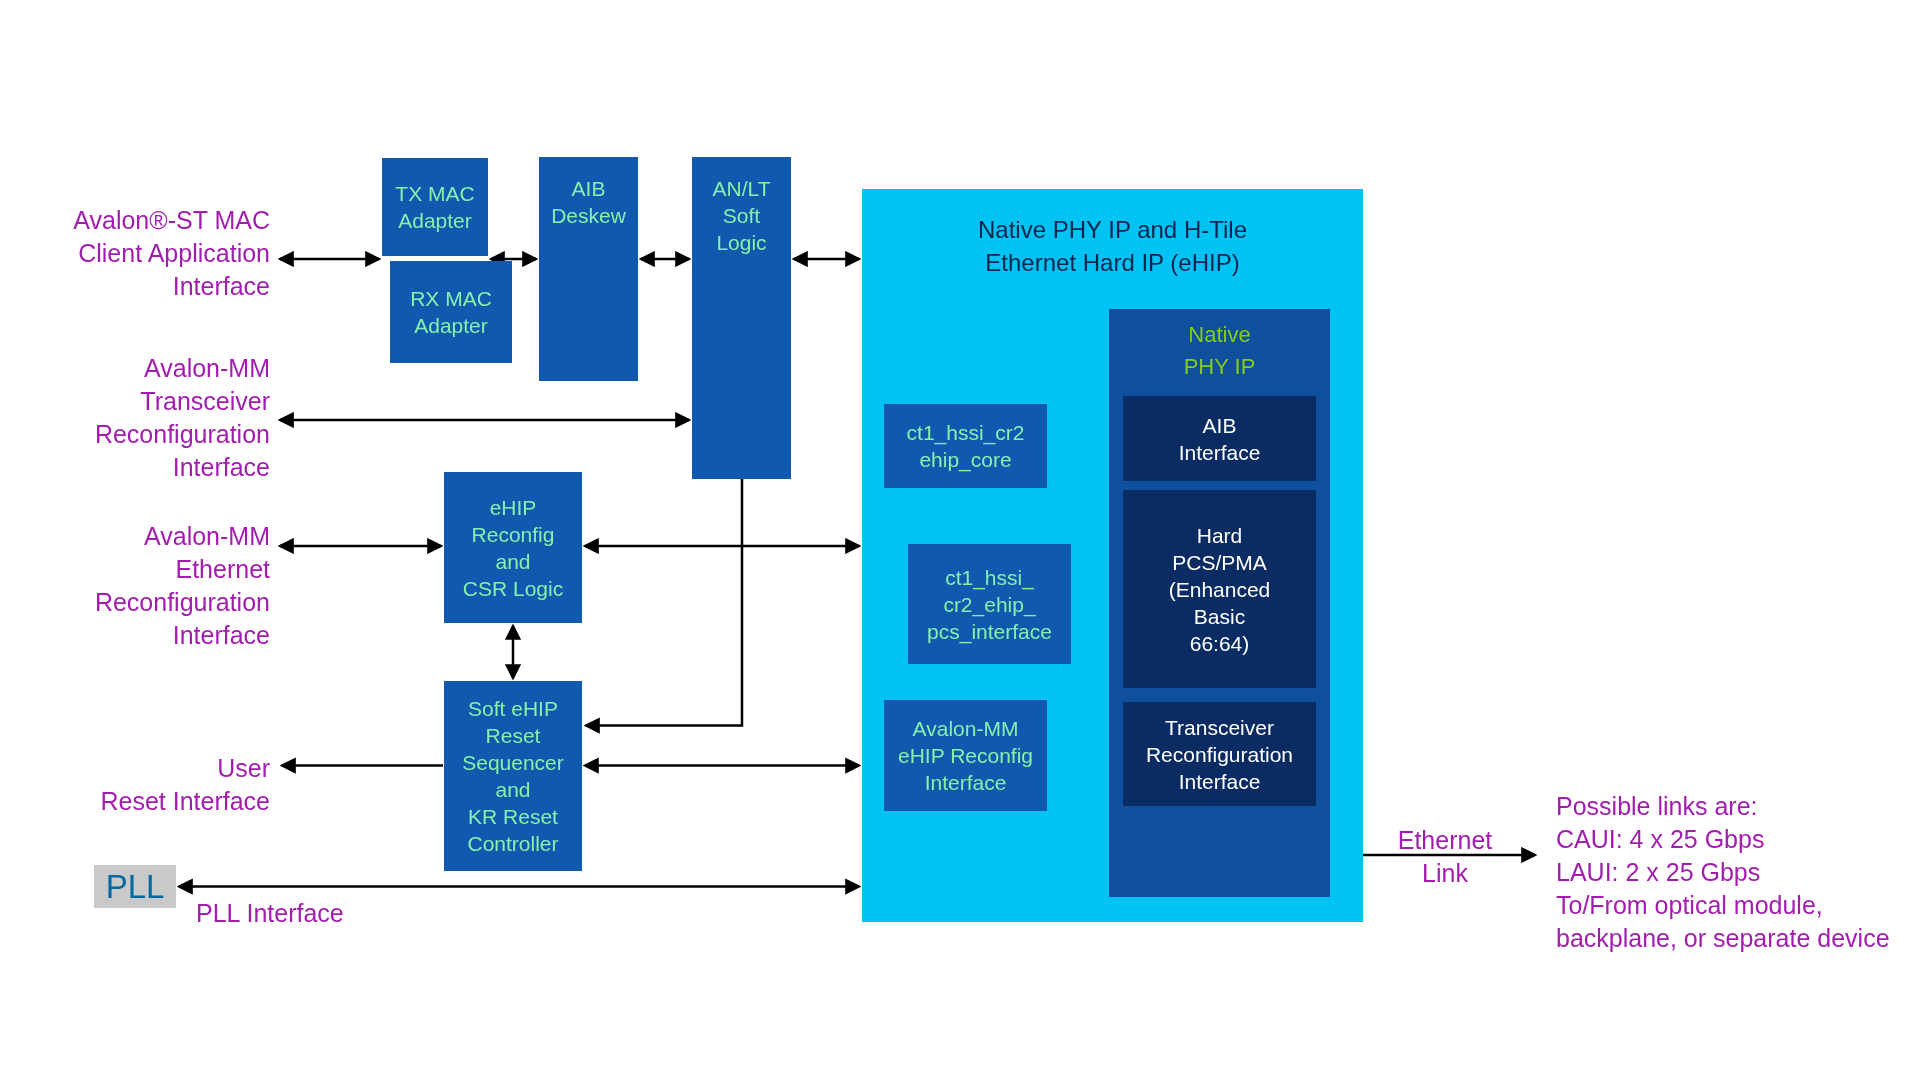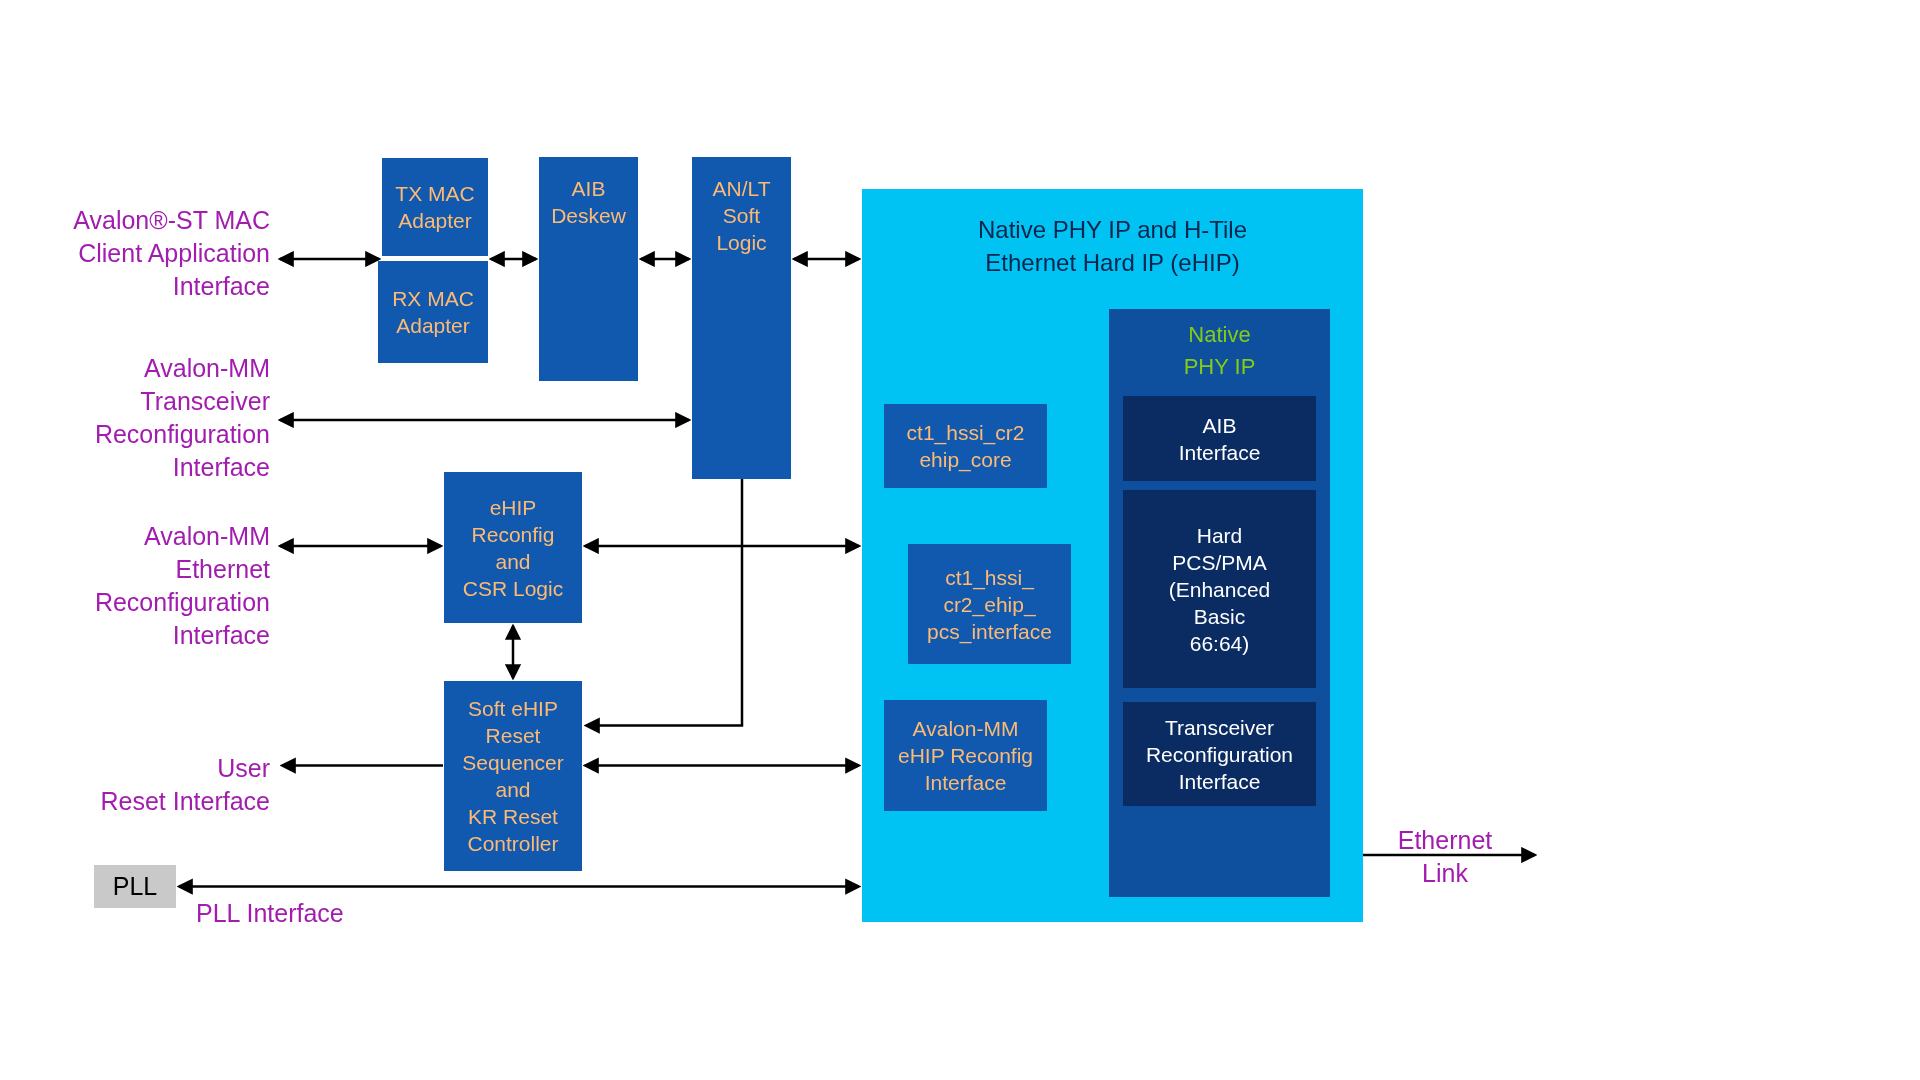--- a/index.html
+++ b/index.html
@@ -4,24 +4,24 @@
 <title>Ethernet Hard IP Block Diagram</title>
 <style>
   html,body{margin:0;padding:0}
   body{font-family:"Liberation Sans",sans-serif;background:#ffffff}
   .stage{position:relative;width:1920px;height:1080px;background:#fff;overflow:hidden}
   .arrows{position:absolute;left:0;top:0}
   .arr{stroke:var(--arrow_black,#000);stroke-width:2.5;fill:none}
   .label{position:absolute;color:#a21caf;font-size:25px;line-height:33px}
   .ra{text-align:right}
   .block,.navy,.pllbox{position:absolute;display:flex;align-items:center;justify-content:center;text-align:center}
-  .block{background:var(--block_blue,#1159ae);color:#fdba74;font-size:21px;line-height:27px}
+  .block{background:var(--block_blue,#1159ae);color:#86efac;font-size:21px;line-height:27px}
   .block.top{align-items:flex-start;padding-top:18px}
   .navy{background:var(--inner_navy,#0a2c62);color:#fff;font-size:21px;line-height:27px}
-  .pllbox{background:var(--pll_gray,#c9c9c9);color:#000000;font-size:25px}
+  .pllbox{background:var(--pll_gray,#c9c9c9);color:#0369a1;font-size:33px}
   .cyan{position:absolute;background:var(--hard_ip_cyan,#00c3f4)}
   .cyan-title{margin-top:24px;text-align:center;color:var(--title_navy,#07254d);font-weight:normal;font-size:24px;line-height:33px}
   .phy{position:absolute;background:var(--phy_panel_blue,#0e4f9e)}
   .phy-title{margin-top:10px;text-align:center;color:#84cc16;font-size:22px;line-height:32px}
   [data-bind]{white-space:pre-line}
 </style>
 </head>
 <body>
 
 <div class="stage">
@@ -88,21 +88,21 @@
   <div class="block" style="left:884px;top:700px;width:163px;height:111px">
     <span data-bind="hard_ip.avmm_if">Avalon-MM
 eHIP Reconfig
 Interface</span>
   </div>
 
   <div class="block" style="left:382px;top:158px;width:106px;height:98px">
     <span data-bind="blocks.tx_mac">TX MAC
 Adapter</span>
   </div>
-  <div class="block" style="left:378px;top:261px;width:110px;height:102px">
+  <div class="block" style="left:390px;top:261px;width:122px;height:102px">
     <span data-bind="blocks.rx_mac">RX MAC
 Adapter</span>
   </div>
   <div class="block top" style="left:539px;top:157px;width:99px;height:206px">
     <span data-bind="blocks.aib_deskew">AIB
 Deskew</span>
   </div>
   <div class="block top" style="left:692px;top:157px;width:99px;height:304px">
     <span data-bind="blocks.anlt">AN/LT
 Soft
@@ -137,14 +137,19 @@
   <div class="label ra" style="left:20px;top:752px;width:250px" data-bind="left_labels.user_reset">User
 Reset Interface</div>
 
   <div class="pllbox" style="left:94px;top:865px;width:82px;height:43px">
     <span data-bind="left_labels.pll">PLL</span>
   </div>
   <div class="label" style="left:196px;top:897px;width:250px" data-bind="left_labels.pll_interface">PLL Interface</div>
 
   <div class="label" style="left:1370px;top:824px;width:150px;text-align:center" data-bind="right.ethernet_link">Ethernet
 Link</div>
+  <div class="label" style="left:1556px;top:790px;width:364px" data-bind="right.notes">Possible links are:
+CAUI: 4 x 25 Gbps
+LAUI: 2 x 25 Gbps
+To/From optical module,
+backplane, or separate device</div>
 
 </div>
 
 </body></html>

